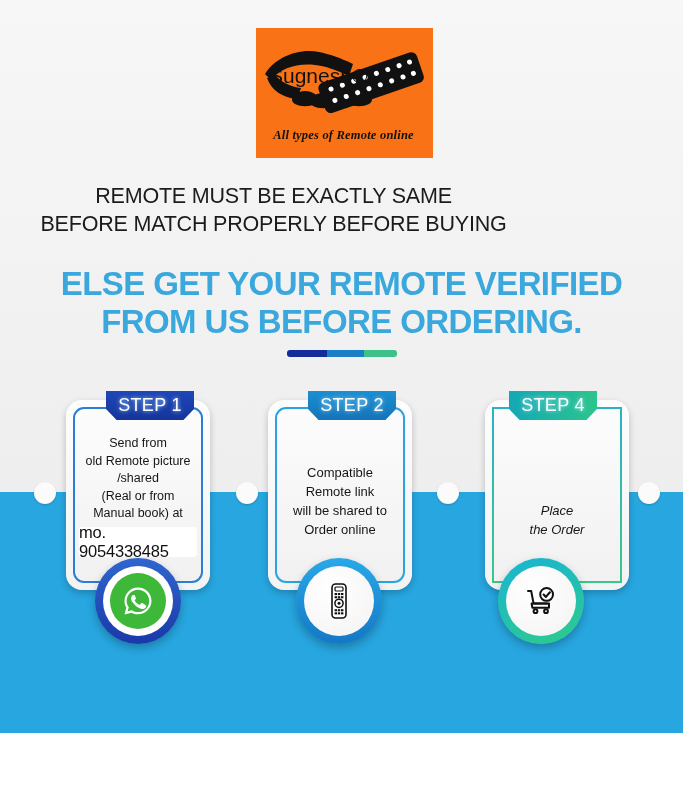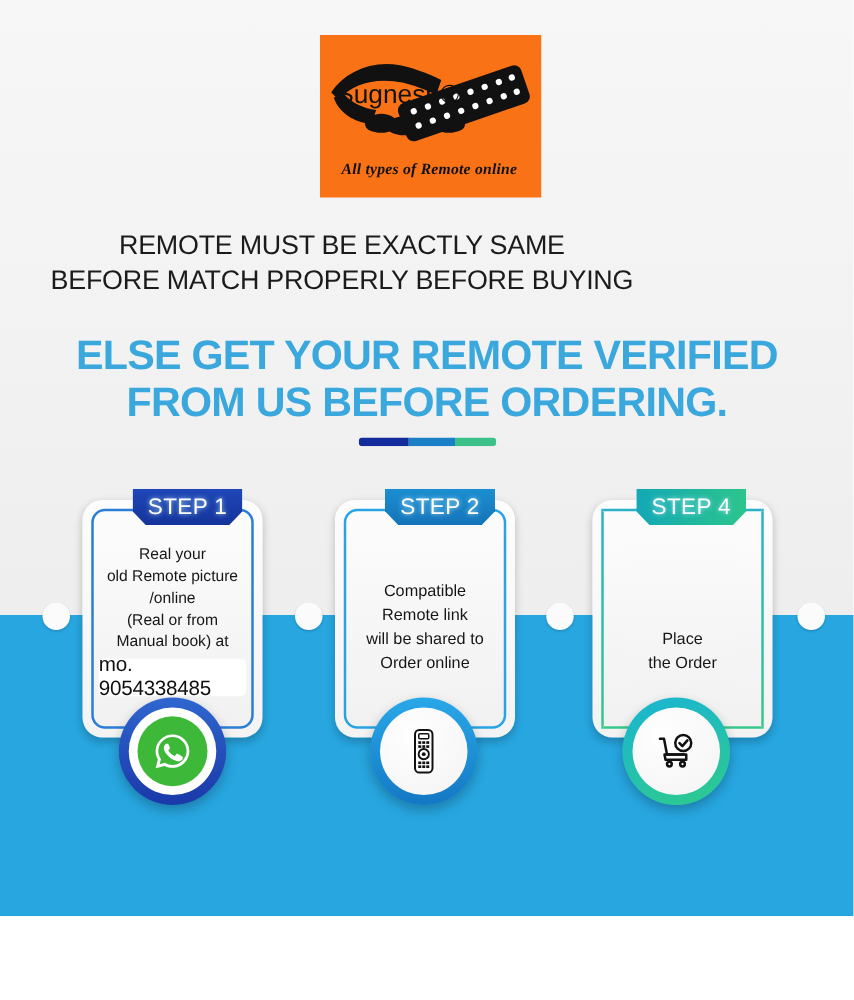--- a/index.html
+++ b/index.html
@@ -71,21 +71,21 @@
     border-radius:16px;
     box-shadow:0 3px 7px rgba(0,0,0,.22);
   }
   .card .inner{
     position:absolute;left:7px;top:7px;right:7px;bottom:7px;
     border-radius:11px;border:2px solid #2b7fd6;
     background:linear-gradient(180deg,#fcfcfc 0%,#f1f1f1 100%);
   }
   #card1{left:66px;}
   #card2{left:268px;}
-  #card3{left:474px;}
+  #card3{left:485px;font-style:italic;}
   #card1 .inner{border-color:#2b7ed6;}
   #card2 .inner{border-color:#29a4e2;padding-left:36px;}
   #card3 .inner{border-image:linear-gradient(180deg,#2bb2c9,#39c78c) 1;border-color:#2fb9b0;}
 
   .card-text{
     position:absolute;left:8px;right:8px;top:26px;
     text-align:center;font-size:12.5px;line-height:17.5px;
     color:#161616;font-weight:400;
   }
   #card2 .card-text{top:54px;font-size:13px;line-height:19px;}
@@ -216,23 +216,23 @@
   </div>
 
   <div class="notch" id="notch1"></div>
   <div class="notch" id="notch2"></div>
   <div class="notch" id="notch3"></div>
   <div class="notch" id="notch4"></div>
 
   <div class="card" id="card1">
     <div class="inner">
       <div class="card-text">
-        <div>Real your</div>
+        <div>Send from</div>
         <div>old Remote picture</div>
-        <div>/online</div>
+        <div>/shared</div>
         <div>(Real or from</div>
         <div>Manual book) at</div>
       </div>
       <div class="phone-strip">mo. 9054338485</div>
     </div>
   </div>
   <div class="ribbon" id="rib1">
     <span class="tail l"></span>
     <span>STEP 1</span>
     <span class="tail r"></span>

